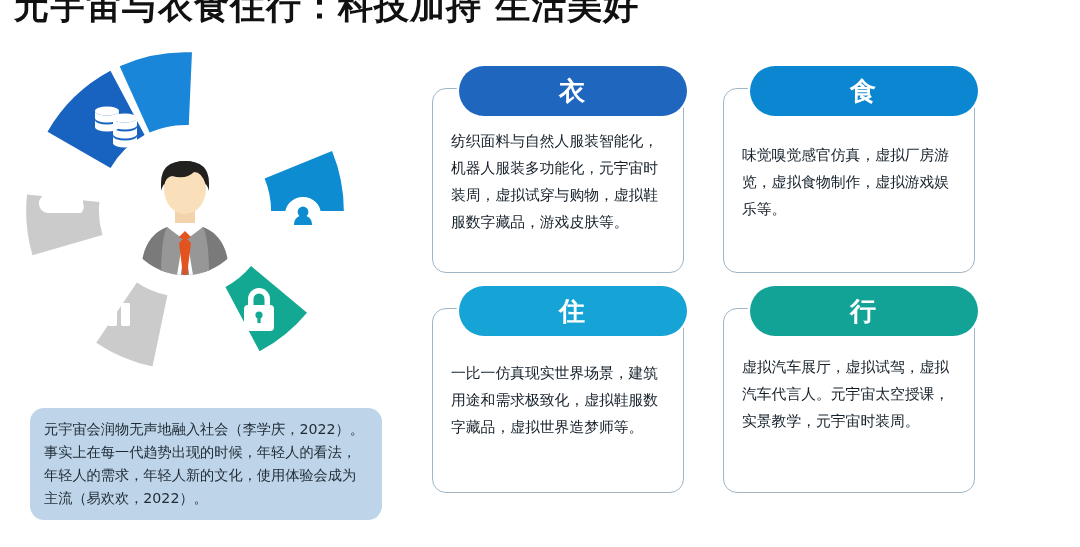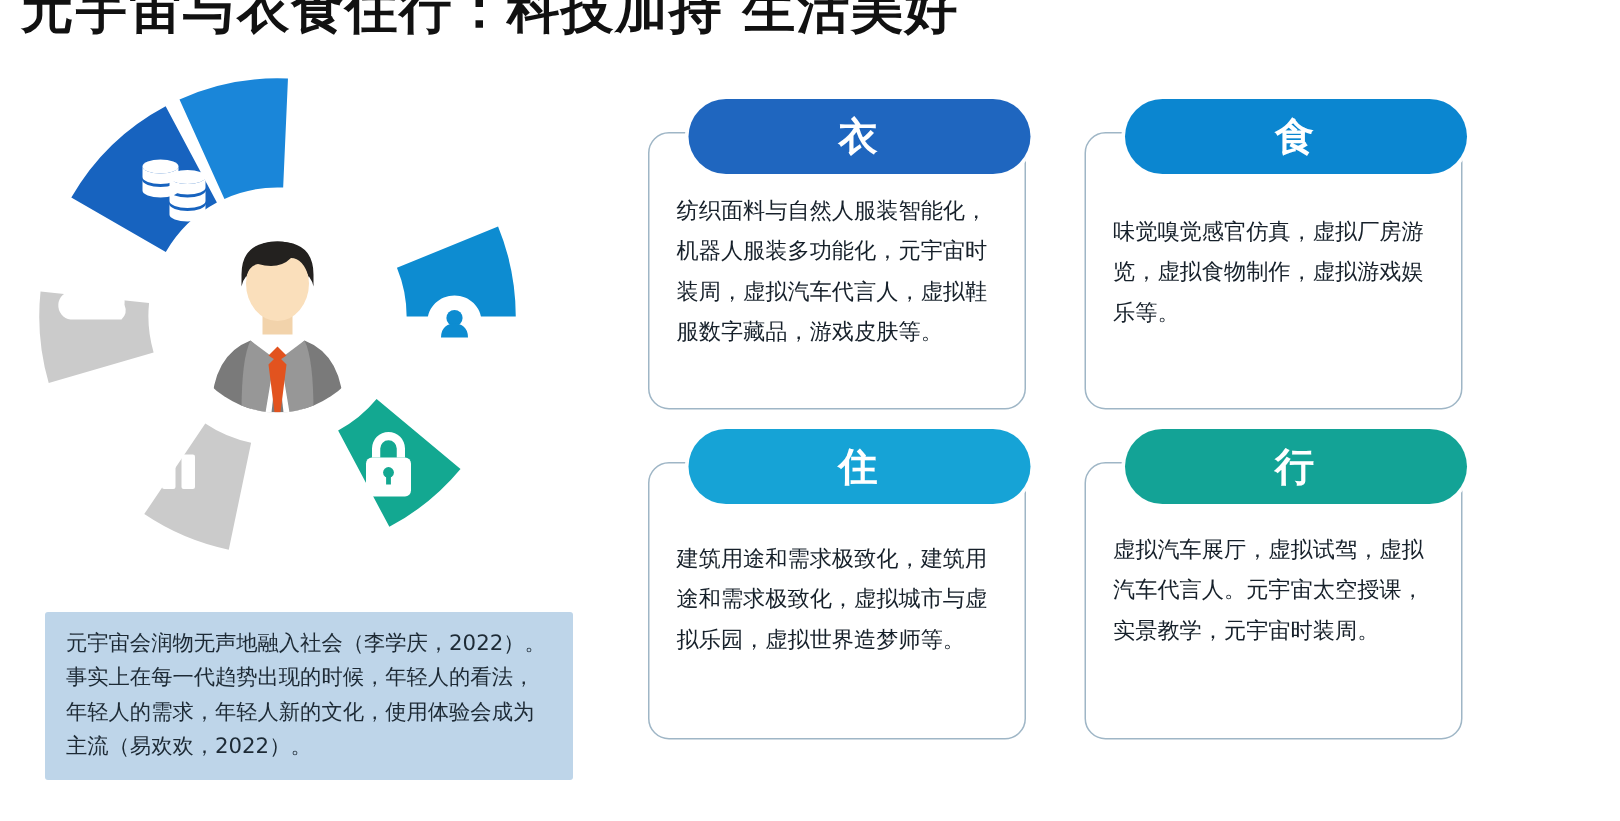--- a/index.html
+++ b/index.html
@@ -55,21 +55,21 @@
 
   
   #citation-box {
     position: absolute;
     left: 30px;
     top: 408px;
     width: 352px;
     height: 112px;
     box-sizing: border-box;
     background: #bed5e9;
-    border-radius: 2px;
+    border-radius: 14px;
     padding: 10px 14px 8px 14px;
   }
   #citation-text {
     font-size: 14.2px;
     line-height: 23px;
     color: #1d2a35;
     font-family: "DejaVu Sans", "Liberation Sans", sans-serif;
     letter-spacing: 0px;
     white-space: pre-wrap;
   }
@@ -235,35 +235,35 @@
 <div id="citation-box" style="background: rgb(190, 213, 233);">
   <div id="citation-text">元宇宙会润物无声地融入社会（李学庆，2022）。事实上在每一代趋势出现的时候，年轻人的看法，年轻人的需求，年轻人新的文化，使用体验会成为主流（易欢欢，2022）。</div>
 </div>
 
 <div id="cards">
 
   <div class="card pos-0">
     <div class="card-pill" style="background: rgb(31, 102, 191);">
       <span class="card-pill-label">衣</span>
     </div>
-    <div class="card-body">纺织面料与自然人服装智能化，机器人服装多功能化，元宇宙时装周，虚拟汽车代言人，虚拟鞋服数字藏品，游戏皮肤等。</div>
+    <div class="card-body">纺织面料与自然人服装智能化，机器人服装多功能化，元宇宙时装周，虚拟试穿与购物，虚拟鞋服数字藏品，游戏皮肤等。</div>
   </div>
 
   <div class="card pos-1">
     <div class="card-pill" style="background: rgb(11, 134, 208);">
       <span class="card-pill-label">食</span>
     </div>
     <div class="card-body">味觉嗅觉感官仿真，虚拟厂房游览，虚拟食物制作，虚拟游戏娱乐等。</div>
   </div>
 
   <div class="card pos-2">
     <div class="card-pill" style="background: rgb(22, 163, 214);">
       <span class="card-pill-label">住</span>
     </div>
-    <div class="card-body">建筑用途和需求极致化，建筑用途和需求极致化，虚拟城市与虚拟乐园，虚拟世界造梦师等。</div>
+    <div class="card-body">一比一仿真现实世界场景，建筑用途和需求极致化，虚拟鞋服数字藏品，虚拟世界造梦师等。</div>
   </div>
 
   <div class="card pos-3">
     <div class="card-pill" style="background: rgb(19, 163, 150);">
       <span class="card-pill-label">行</span>
     </div>
     <div class="card-body">虚拟汽车展厅，虚拟试驾，虚拟汽车代言人。元宇宙太空授课，实景教学，元宇宙时装周。</div>
   </div>
 
 </div>

